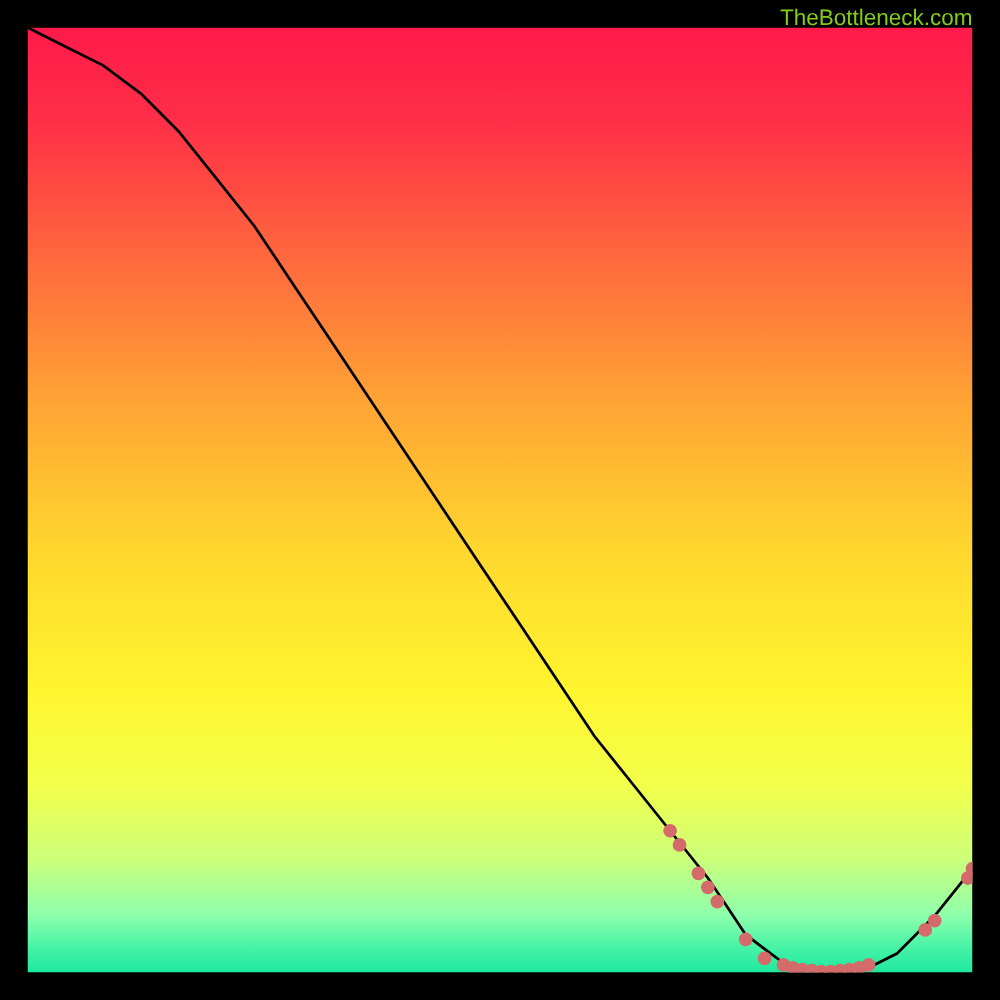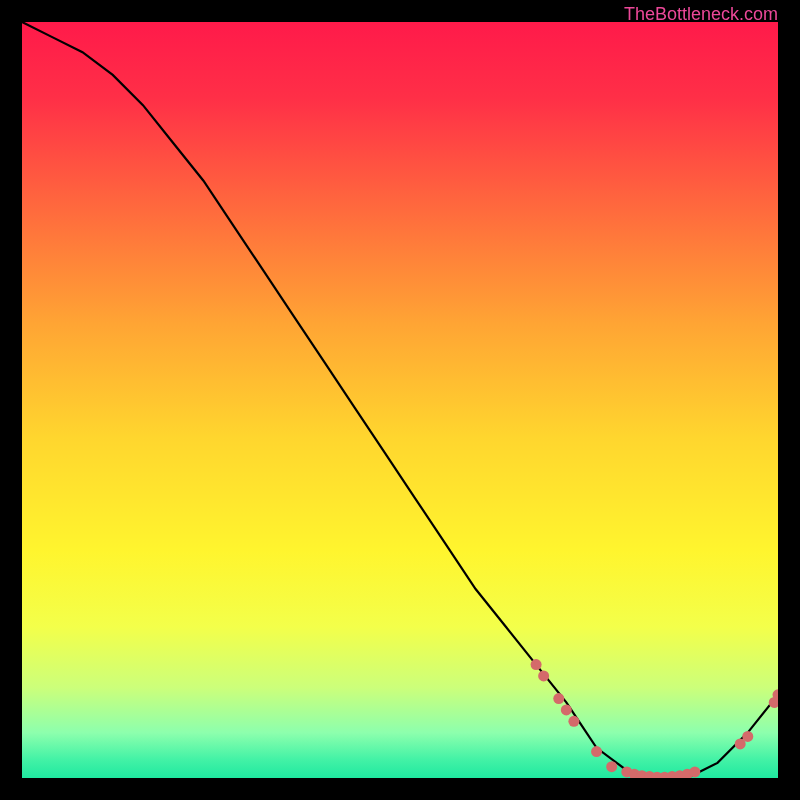--- a/index.html
+++ b/index.html
@@ -23,21 +23,21 @@
     top: 0;
     width: 100%;
     height: 100%;
   }
   .watermark {
     position: absolute;
     top: 4px;
     right: 22px;
     font-family: Arial, sans-serif;
     font-size: 18px;
-    color: #ec4899;
+    color: #84cc16;
     font-weight: 500;
     text-align: right;
   }
   svg.overlay {
     position: absolute;
     left: 0;
     top: 0;
     width: 100%;
     height: 100%;
   }

